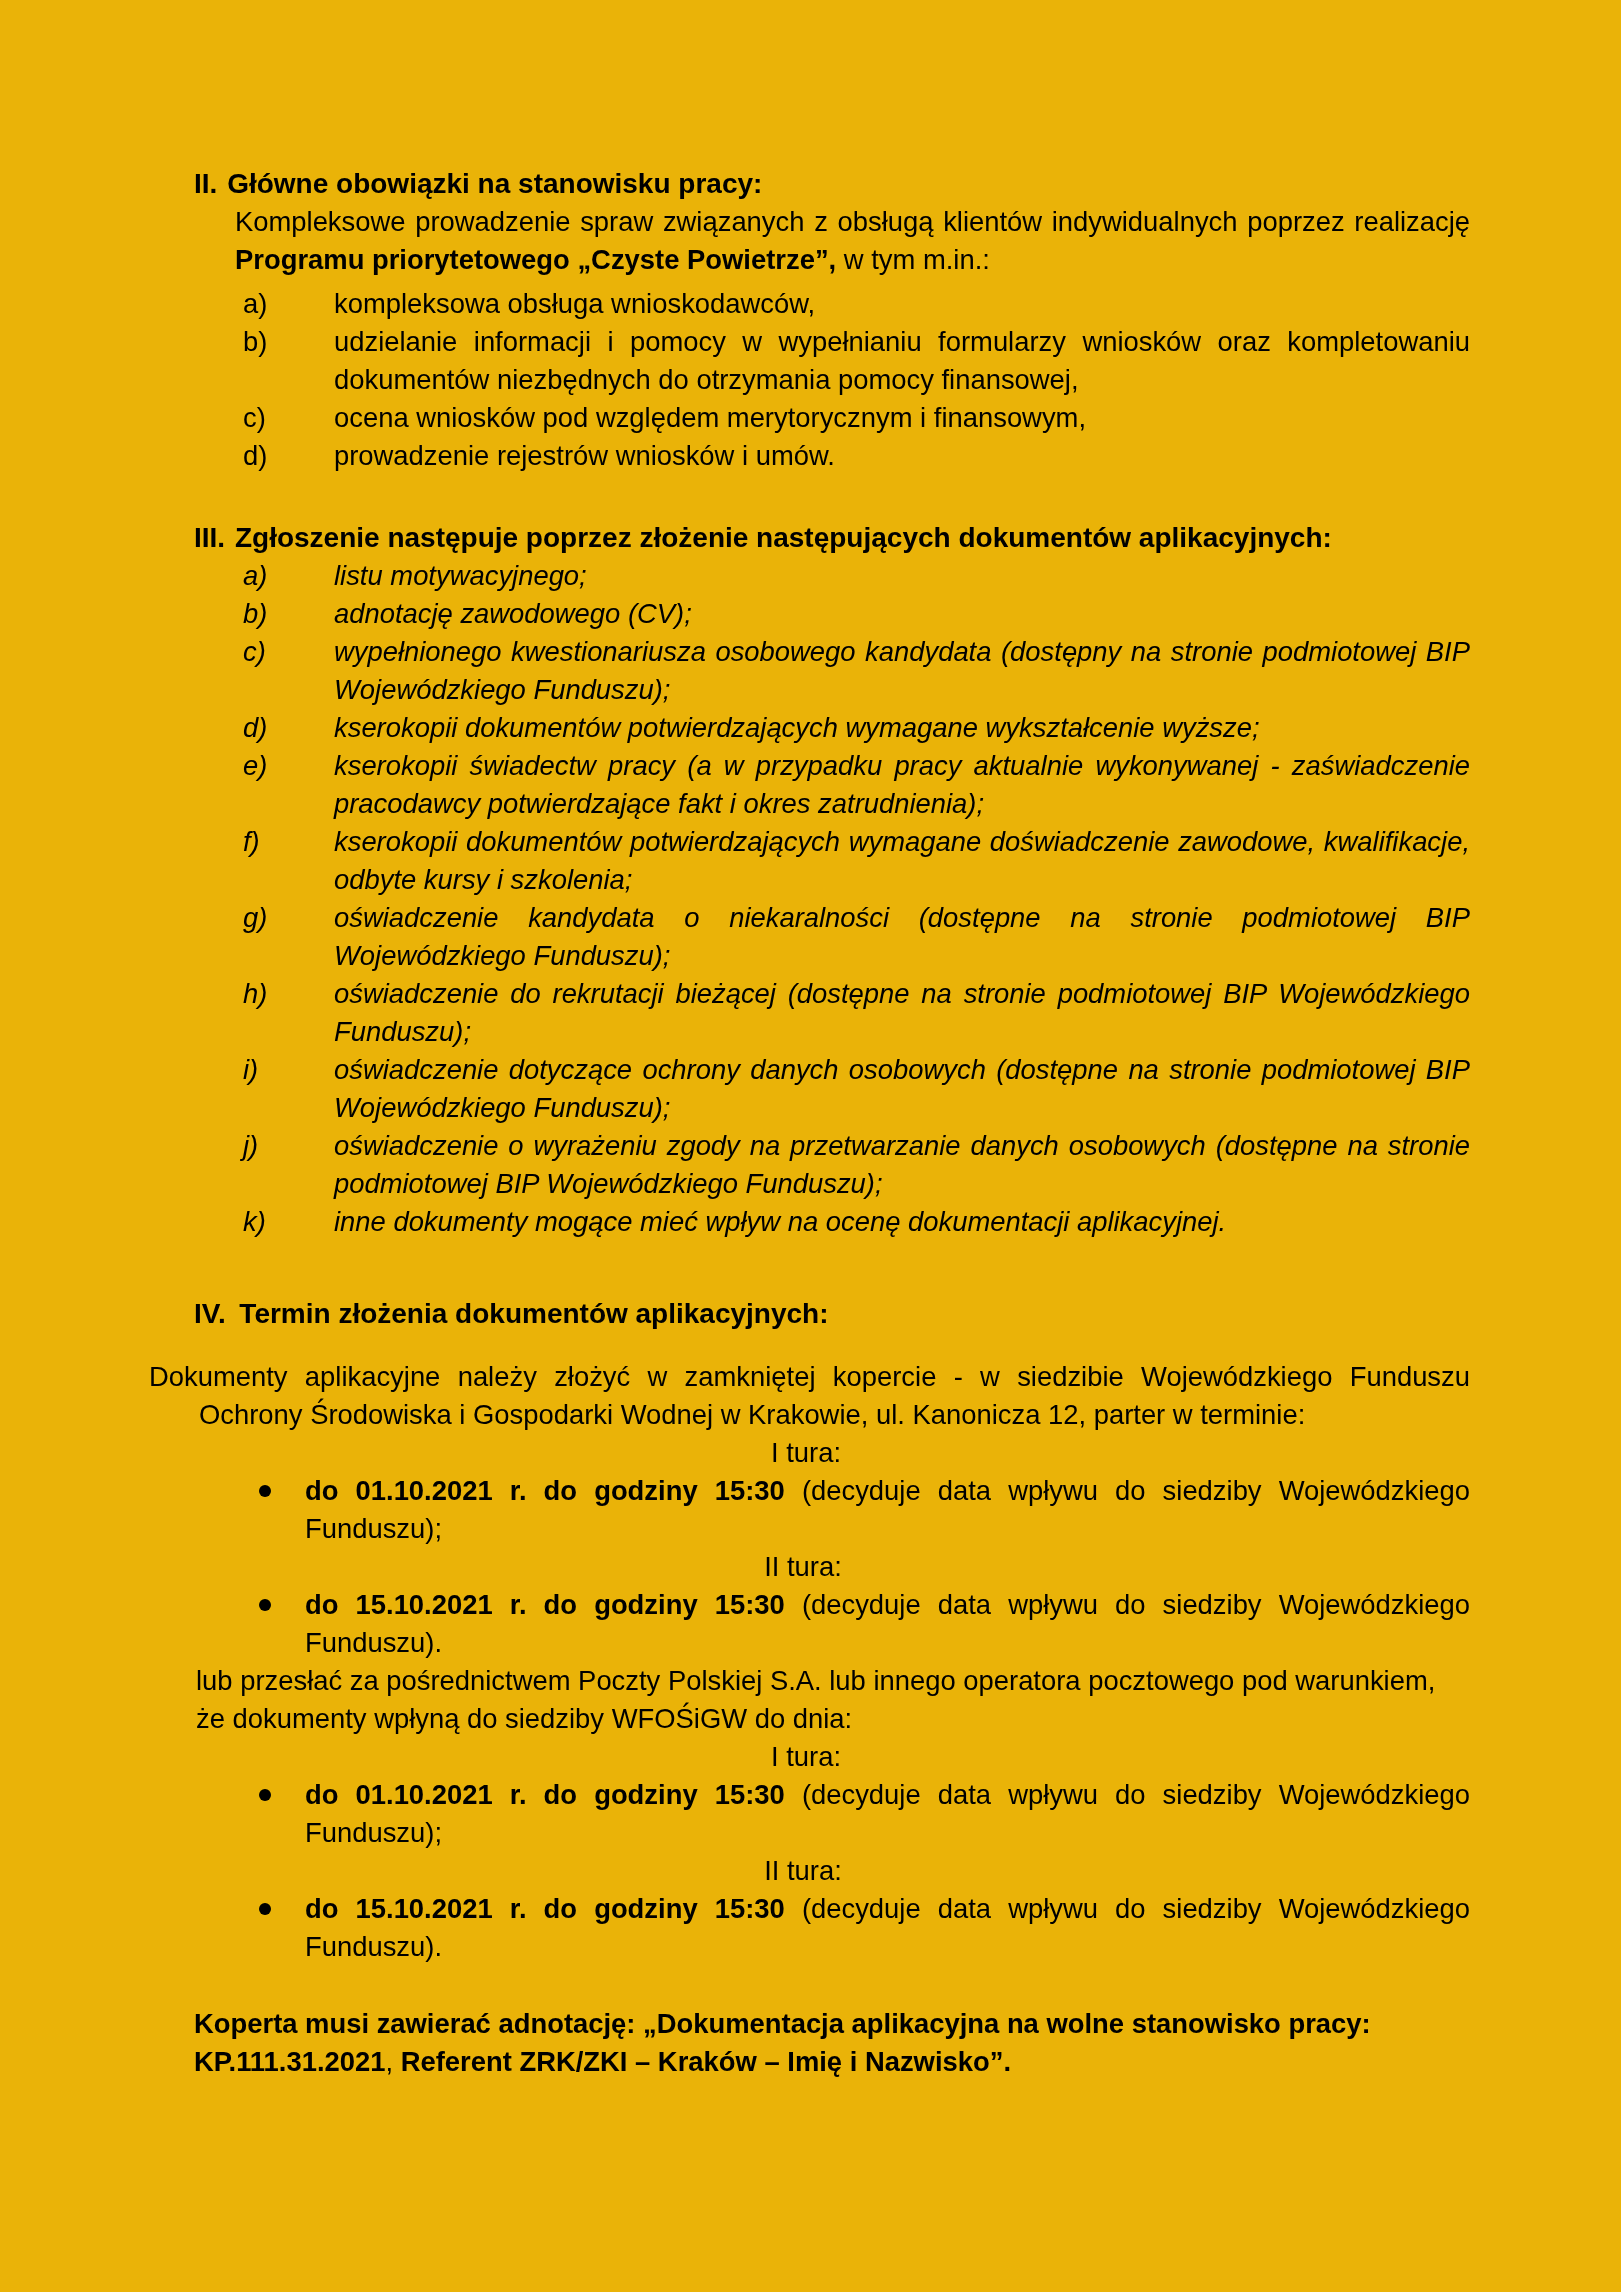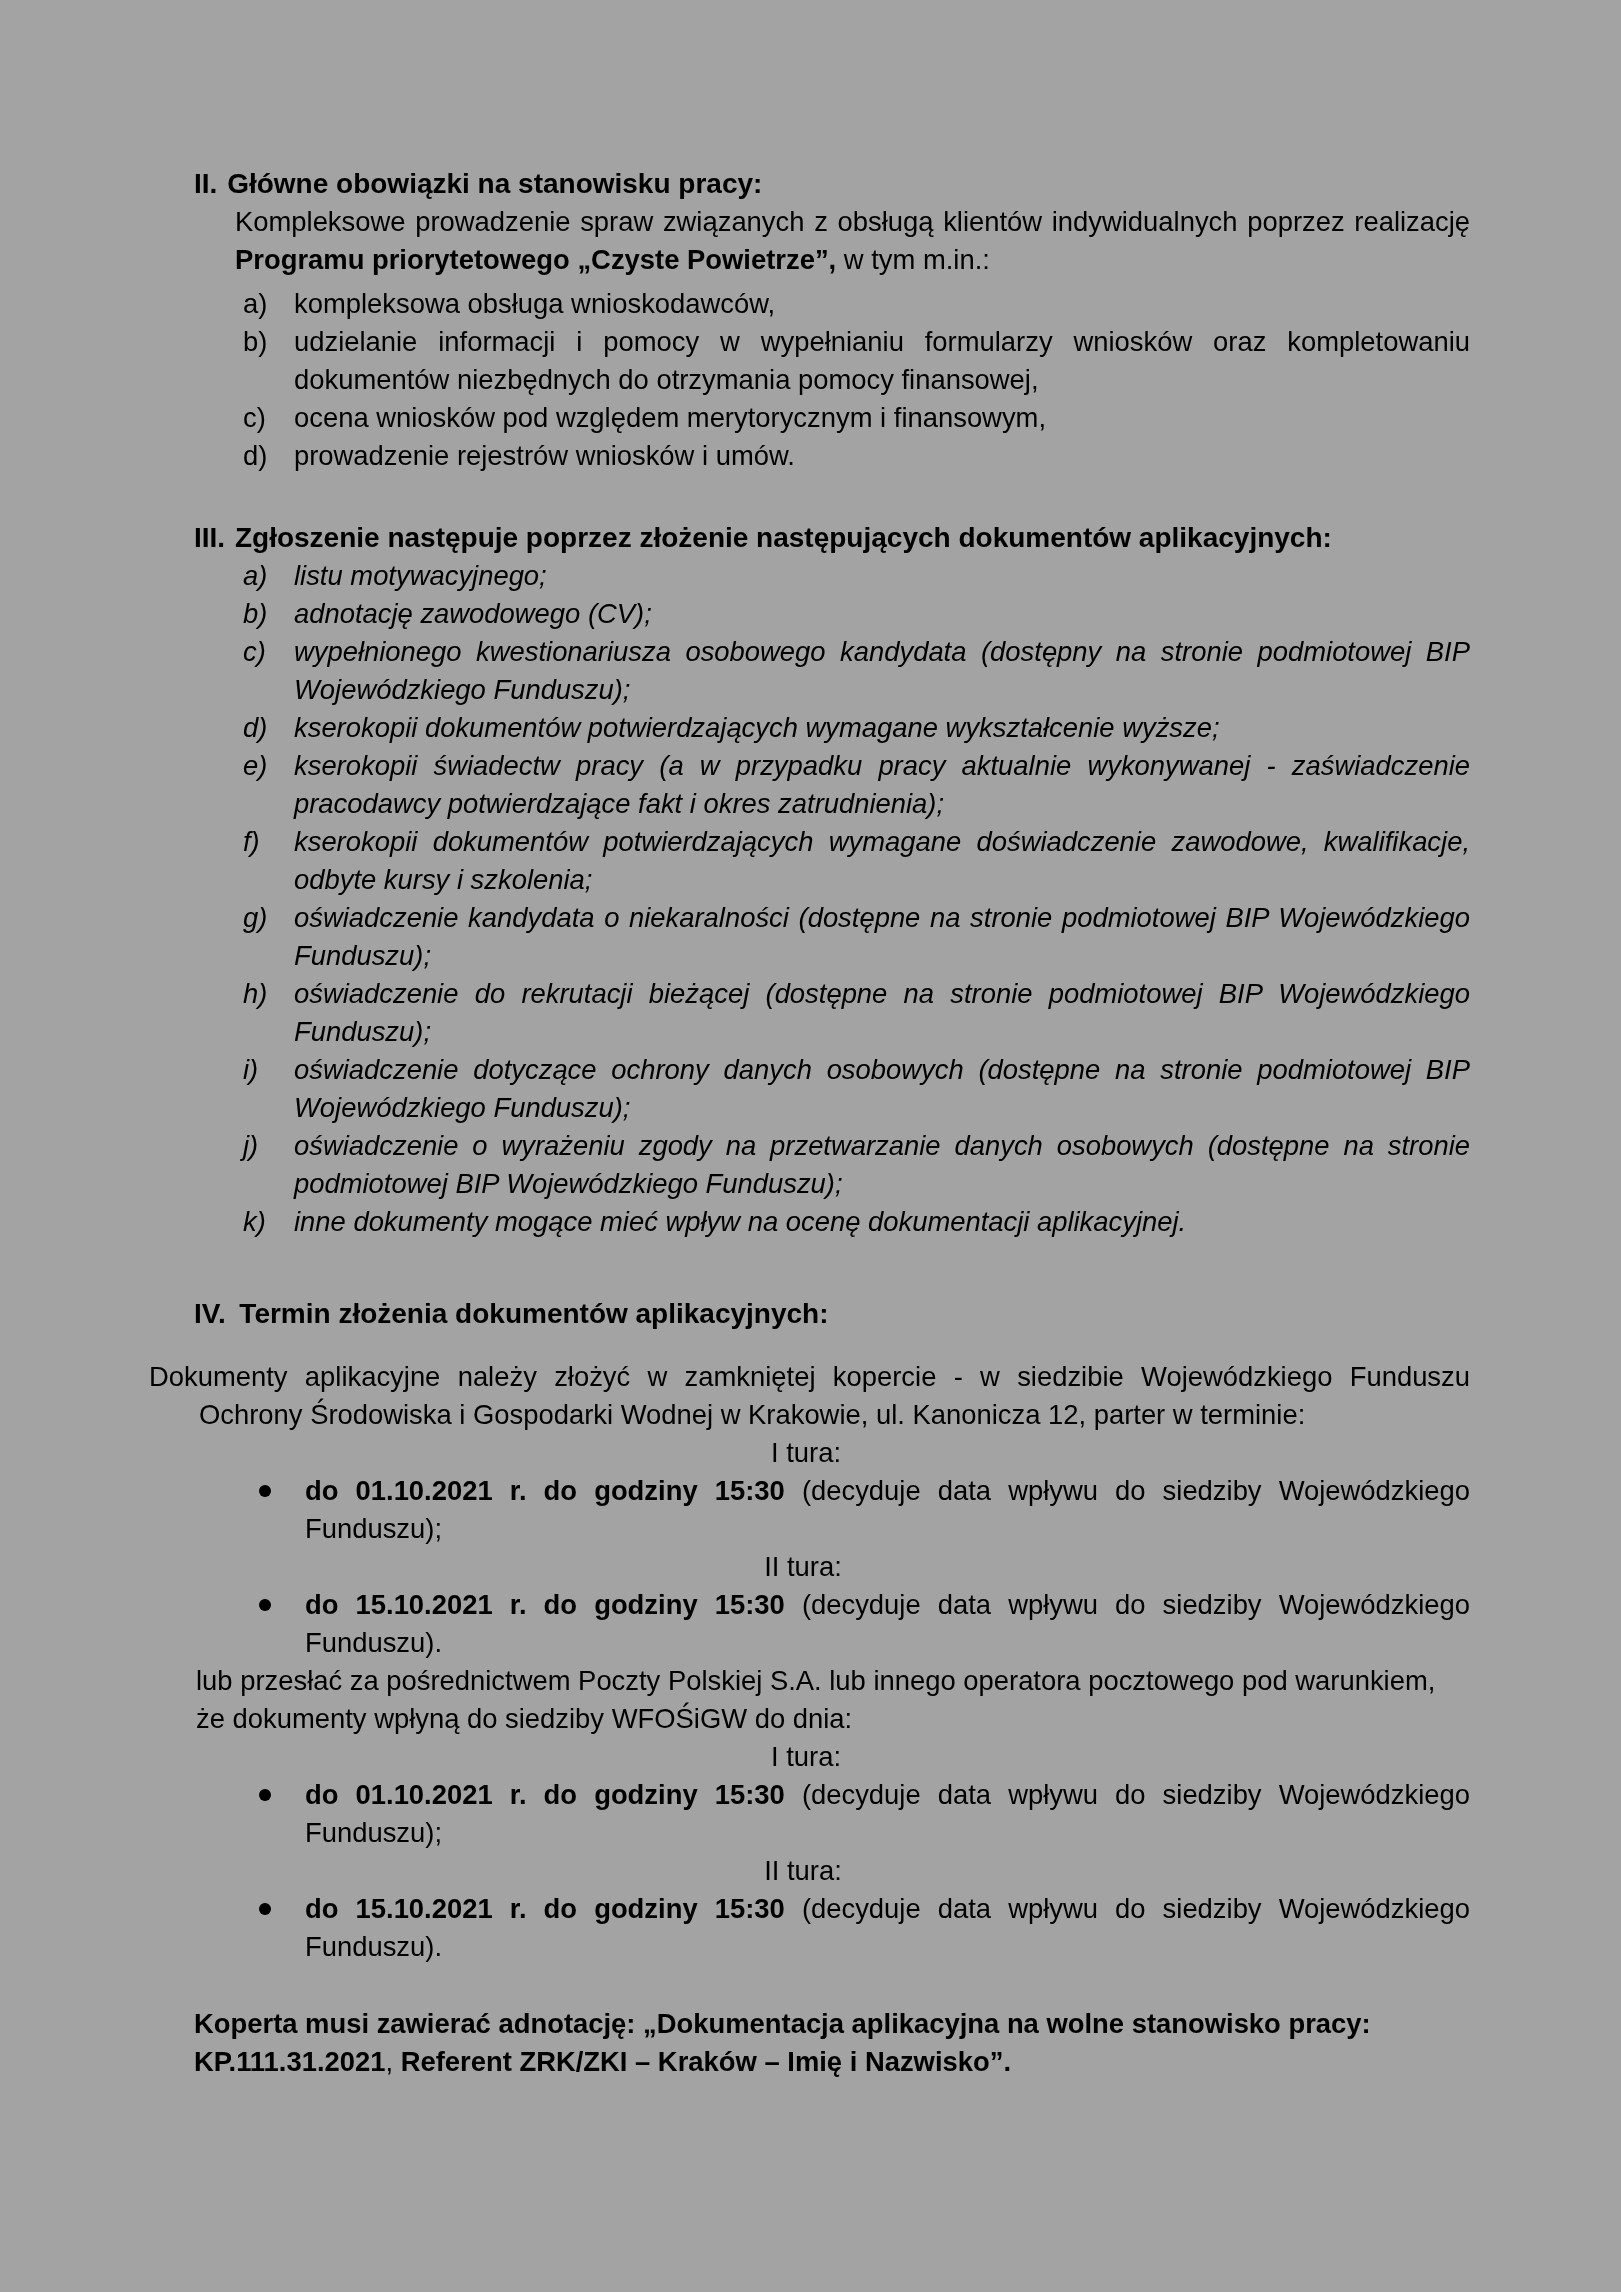--- a/index.html
+++ b/index.html
@@ -4,21 +4,21 @@
 <style>
   html, body {
     margin: 0;
     padding: 0;
     background: #ffffff;
   }
   .page {
     position: relative;
     width: 1621px;
     height: 2293px;
-    background: #a3a3a3;
+    background: #eab308;
     color: #000000;
     font-family: "Liberation Sans", "DejaVu Sans", sans-serif;
     font-size: 27.4px;
     line-height: 38px;
     overflow: hidden;
   }
   .content { padding-top: 165px; }
 
   
   .sec-heading {
@@ -37,21 +37,21 @@
   .p-intro {
     margin: 0 151px 6px 235px;
     text-align: justify;
   }
   .b { font-weight: 700; }
 
   
   .list { margin: 0 151px 0 243px; }
   .list-item { display: flex; }
   .list-item .marker { flex: 0 0 51px; }
-  .list-item .text { flex: 1 1 auto; text-align: justify; }
+  .list-item .text { flex: 1 1 auto; text-align: justify; margin-left: 40px; }
   .sec3 .list-item { font-style: italic; }
 
   
   .p-dok {
     margin: 24.5px 151px 0 199px;
     text-indent: -50px;
     text-align: justify;
   }
   .tura { margin: 0 151px 0 142px; text-align: center; }
   .tura2 { margin-left: 136px; }

